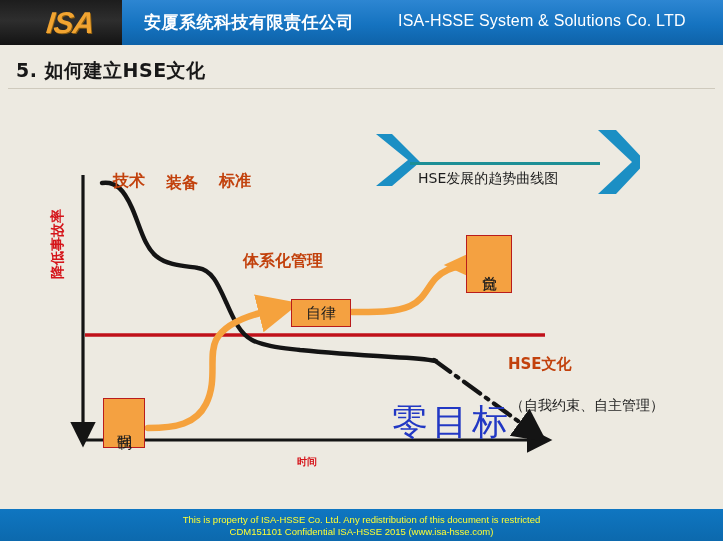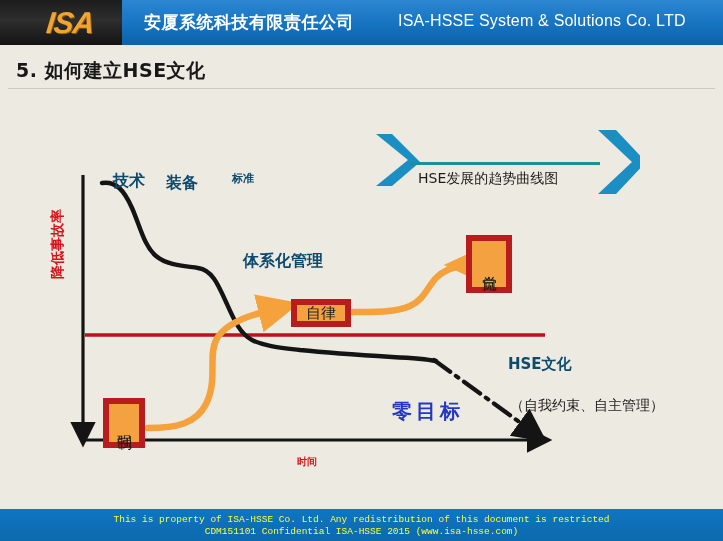--- a/index.html
+++ b/index.html
@@ -116,28 +116,28 @@
   }
   #banner-text-1 { top: 10px; }
   #banner-text-2 { top: 42px; }
 
   
   #graph { position: absolute; left: 0; top: 0; width: 723px; height: 541px; }
 
   
   .green-label {
     position: absolute;
-    color: #0c4a6e;
+    color: #c2410c;
     font-weight: bold;
     font-family: "DejaVu Sans", "Liberation Sans", sans-serif;
     white-space: nowrap;
   }
   #lbl-tech   { left: 113px; top: 171px; font-size: 16px; }
   #lbl-equip  { left: 166px; top: 173px; font-size: 16px; }
-  #lbl-std    { left: 232px; top: 171px; font-size: 11px; }
+  #lbl-std    { left: 219px; top: 171px; font-size: 16px; }
   #lbl-system { left: 243px; top: 251px; font-size: 16px; }
   #lbl-culture{ left: 508px; top: 355px; font-size: 15px; }
 
   #lbl-culture-sub {
     position: absolute;
     left: 510px; top: 376px;
     font-size: 14px;
     color: #1d1d1d;
     font-family: "DejaVu Sans", "Liberation Sans", sans-serif;
     white-space: nowrap;
@@ -164,61 +164,61 @@
     color: #d5141a;
     font-weight: bold;
     font-size: 10px;
     font-family: "DejaVu Sans", "Liberation Sans", sans-serif;
   }
 
   
   .obox {
     position: absolute;
     background: #f4a141;
-    border: 6px solid #b91c1c;
+    border: 1px solid #b91c1c;
     color: #1d1d1d;
     font-family: "DejaVu Sans", "Liberation Sans", sans-serif;
     display: flex;
     align-items: center;
     justify-content: center;
     text-align: center;
     font-size: 15px;
     line-height: 1.12;
     box-sizing: border-box;
   }
   #box-compel { left: 103px; top: 398px; width: 42px; height: 50px; }
   #box-self   { left: 291px; top: 299px; width: 60px; height: 28px; }
   #box-aware  { left: 466px; top: 235px; width: 46px; height: 58px; }
 
   
   #zero-goal {
     position: absolute;
     left: 392px; top: 398px;
-    font-size: 20px;
-    font-weight: bold;
+    font-size: 36px;
+    font-weight: normal;
     color: #2238c4;
     font-family: "DejaVu Sans", "Liberation Sans", sans-serif;
     letter-spacing: 4px;
   }
 
   
   #footer {
     position: absolute;
     left: 0; top: 509px;
     width: 723px; height: 32px;
     background: #0d6db5;
     background: linear-gradient(180deg,#0f76c1 0%, #0c69ad 100%);
     text-align: center;
     padding-top: 5px;
     box-sizing: border-box;
   }
   .footer-line {
     color: #ffff33;
     font-size: 9.5px;
-    font-family: Liberation Mono, monospace;
+    font-family: Liberation Sans, sans-serif;
     line-height: 12px;
     white-space: nowrap;
   }
 </style>
 </head>
 <body>
 
 <div id="slide">
 
   <div id="header">

